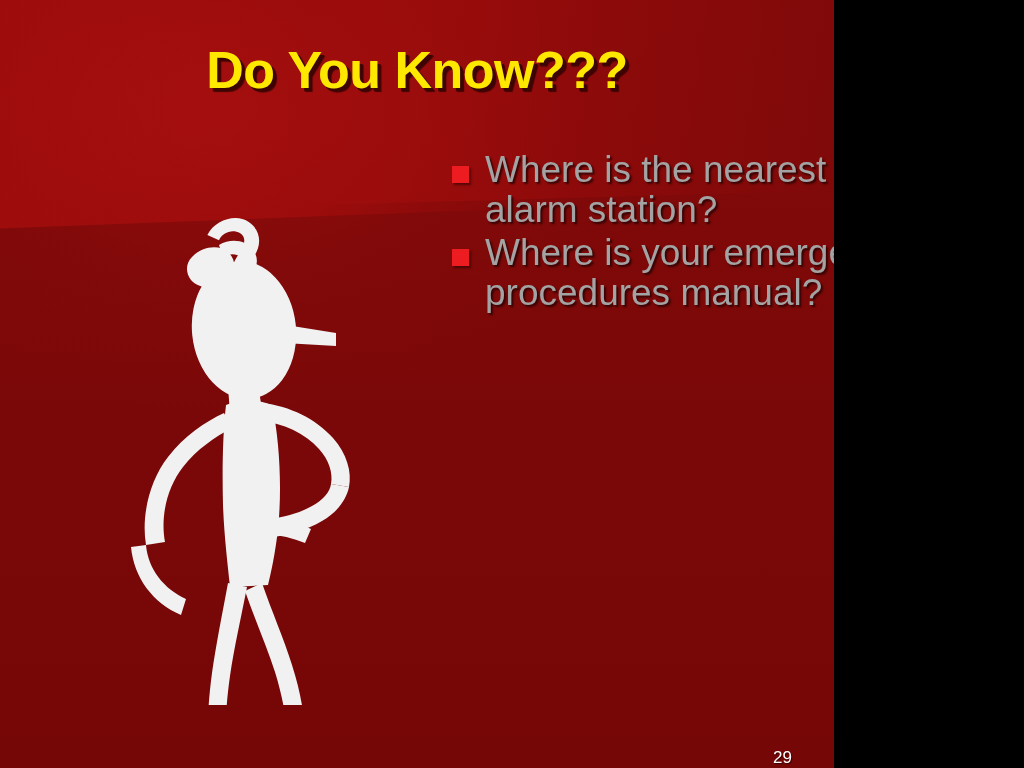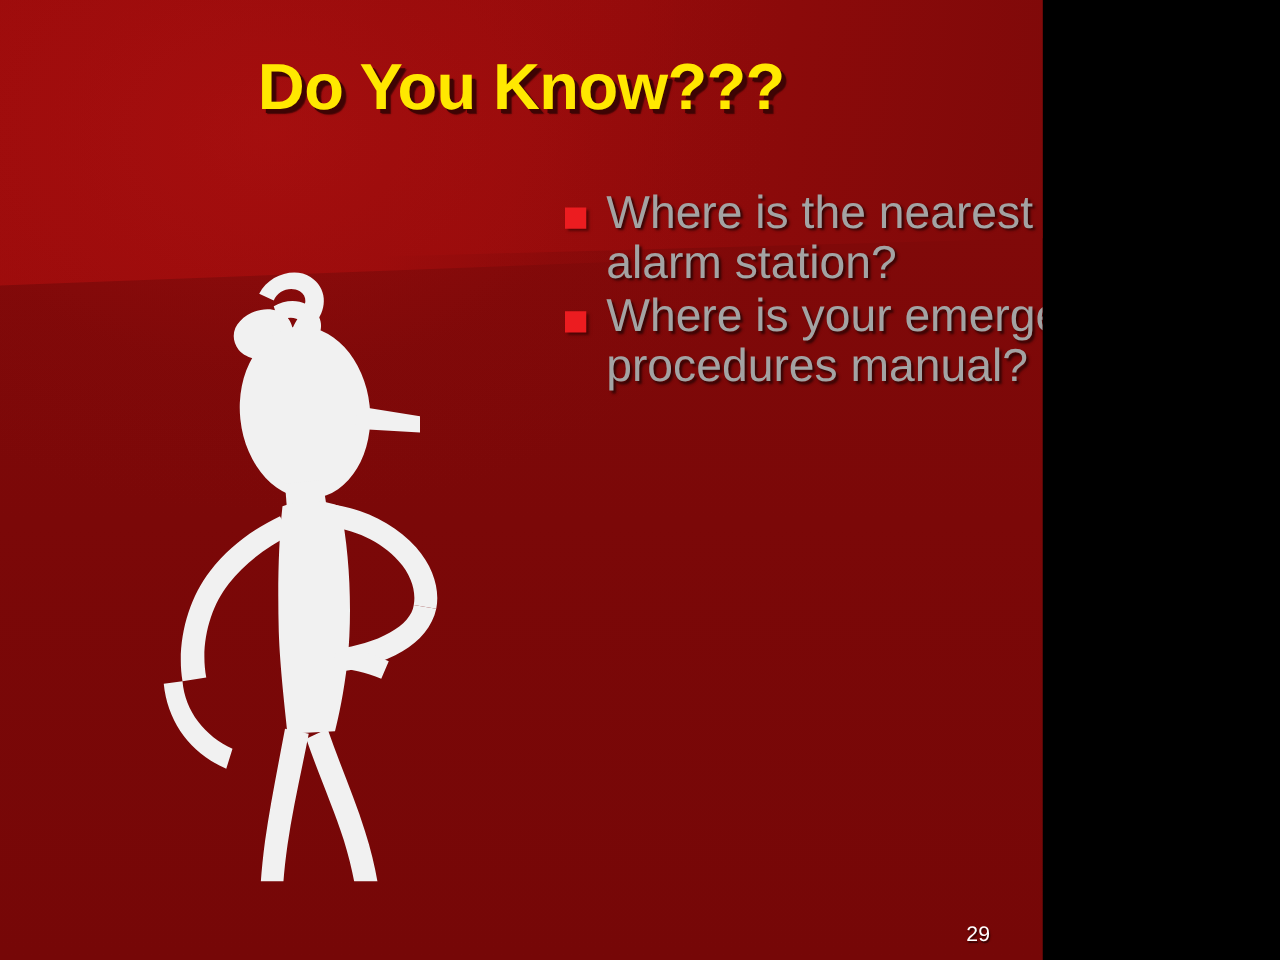--- a/index.html
+++ b/index.html
@@ -99,21 +99,21 @@
     font-size: 37px;
     line-height: 1.09;
     color: #a3a3a3;
     text-shadow: 2px 2px 2px rgba(38,3,3,0.85);
   }
 
   
   .slide-number {
     position: absolute;
     right: 42px;
-    bottom: 10px;
+    bottom: 0;
     font-size: 17px;
     color: #ffffff;
     text-shadow: 1px 1px 1px rgba(35,2,2,0.8);
   }
 
   
   .figure {
     position: absolute;
     left: 62px;
     top: 205px;

